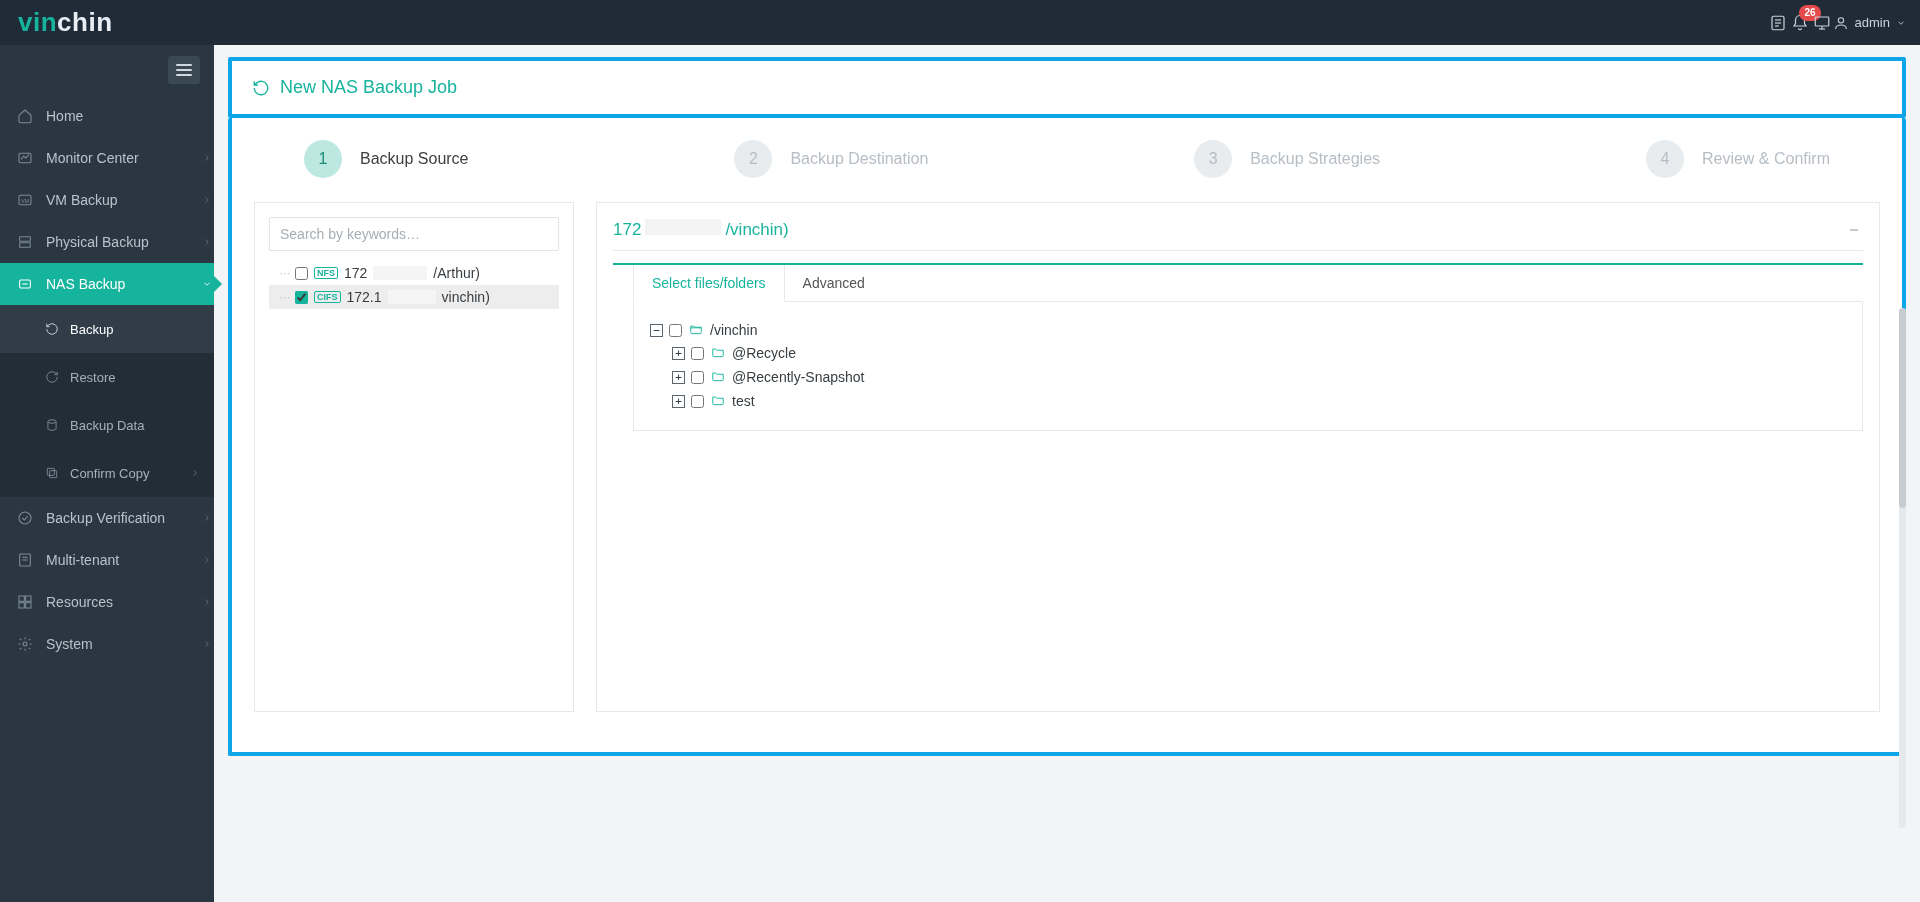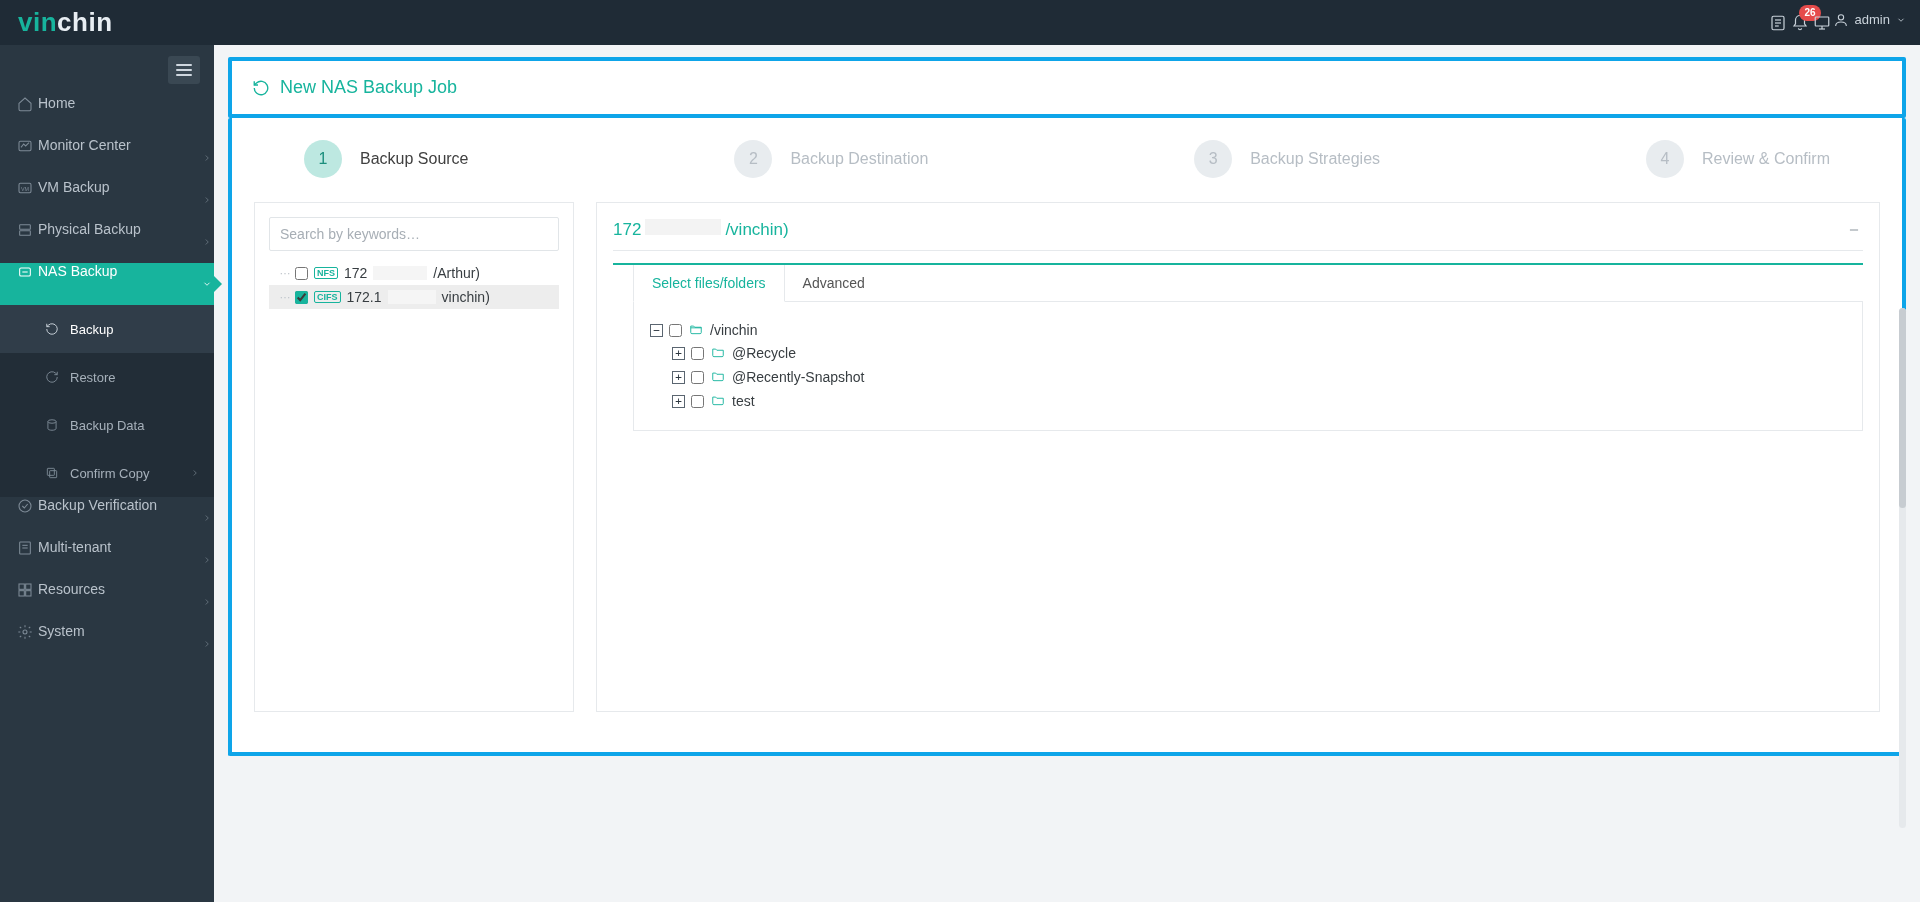--- a/index.html
+++ b/index.html
@@ -5,39 +5,39 @@
 * { margin: 0; padding: 0; box-sizing: border-box; font-family: "Helvetica Neue", Helvetica, Arial, sans-serif; }
 html, body { height: 100%; }
 body { background: #f2f4f6; color: #373d41; font-size: 14px; }
 
 
 .topbar { height: 45px; background: #1f2b36; display: flex; align-items: center; padding: 0 14px 0 18px; }
 .logo { display: flex; align-items: center; gap: 0; user-select: none; }
 .logo .vin { color: #17b49d; font-size: 26px; font-weight: 600; letter-spacing: .5px; }
 .logo .chin { color: #e8eef3; font-size: 26px; font-weight: 600; letter-spacing: .5px; }
 .topbar-spacer { flex: 1; }
-.topbar-icons { display: flex; align-items: flex-start; color: #c9d2da; }
+.topbar-icons { display: flex; align-items: center; color: #c9d2da; }
 .top-icon { width: 22px; height: 22px; display: flex; align-items: center; justify-content: center; cursor: pointer; position: relative; }
 .top-icon svg { stroke: #c9d2da; }
 .badge { position: absolute; top: -7px; right: -10px; background: #e54b4b; color: #fff; font-size: 10px; line-height: 1; padding: 3px 5px; border-radius: 9px; font-weight: 600; }
 .user { display: flex; align-items: center; gap: 6px; color: #c9d2da; cursor: pointer; font-size: 13px; }
 .user svg { stroke: #c9d2da; }
 
 
 .shell { display: flex; height: calc(100% - 45px); }
 
 
 .sidebar { width: 214px; background: #2a3742; color: #b9c2cb; display: flex; flex-direction: column; flex-shrink: 0; }
 .hamburger-row { height: 50px; display: flex; align-items: center; justify-content: flex-end; padding-right: 14px; }
 .hamburger { width: 32px; height: 28px; background: #3a4853; border-radius: 3px; display: flex; flex-direction: column; align-items: center; justify-content: center; gap: 3px; cursor: pointer; }
 .hamburger span { width: 16px; height: 2px; background: #cfd7df; border-radius: 1px; display: block; }
 
 .nav { list-style: none; }
 .nav-item { position: relative; }
-.nav-link { display: flex; height: 42px; padding: 0 0 0 16px; cursor: pointer; color: #b9c2cb; gap: 4px; }
+.nav-link { display: flex; align-items: center; height: 42px; padding: 0 0 0 16px; cursor: pointer; color: #b9c2cb; gap: 12px; }
 .nav-link .icon { width: 18px; height: 18px; display: flex; align-items: center; justify-content: center; flex-shrink: 0; }
 .nav-link .icon svg { stroke: #7d8a96; }
 .nav-link .label { flex: 1; font-size: 14px; }
 .nav-link .chev { width: 12px; display: flex; align-items: center; }
 .nav-link .chev svg { stroke: #6b7782; }
 .nav-item.active > .nav-link {
   background: #17b49d; color: #fff;
 }
 .nav-item.active > .nav-link .icon svg { stroke: #fff; }
 .nav-item.active > .nav-link .chev svg { stroke: #fff; }

